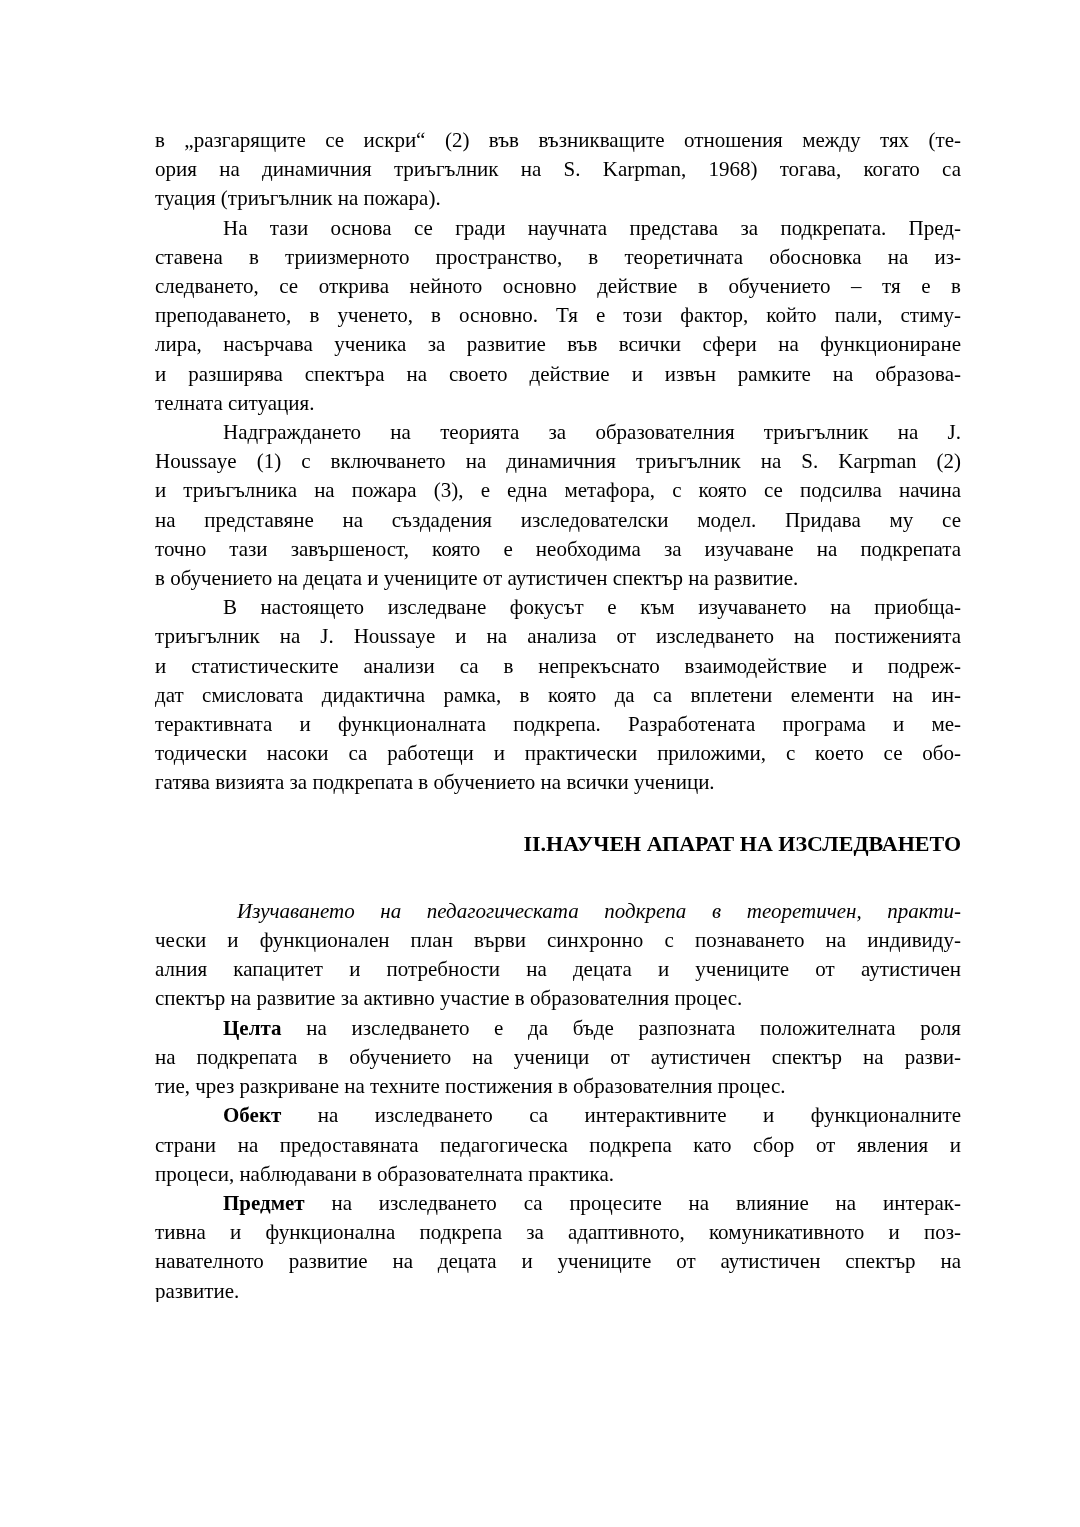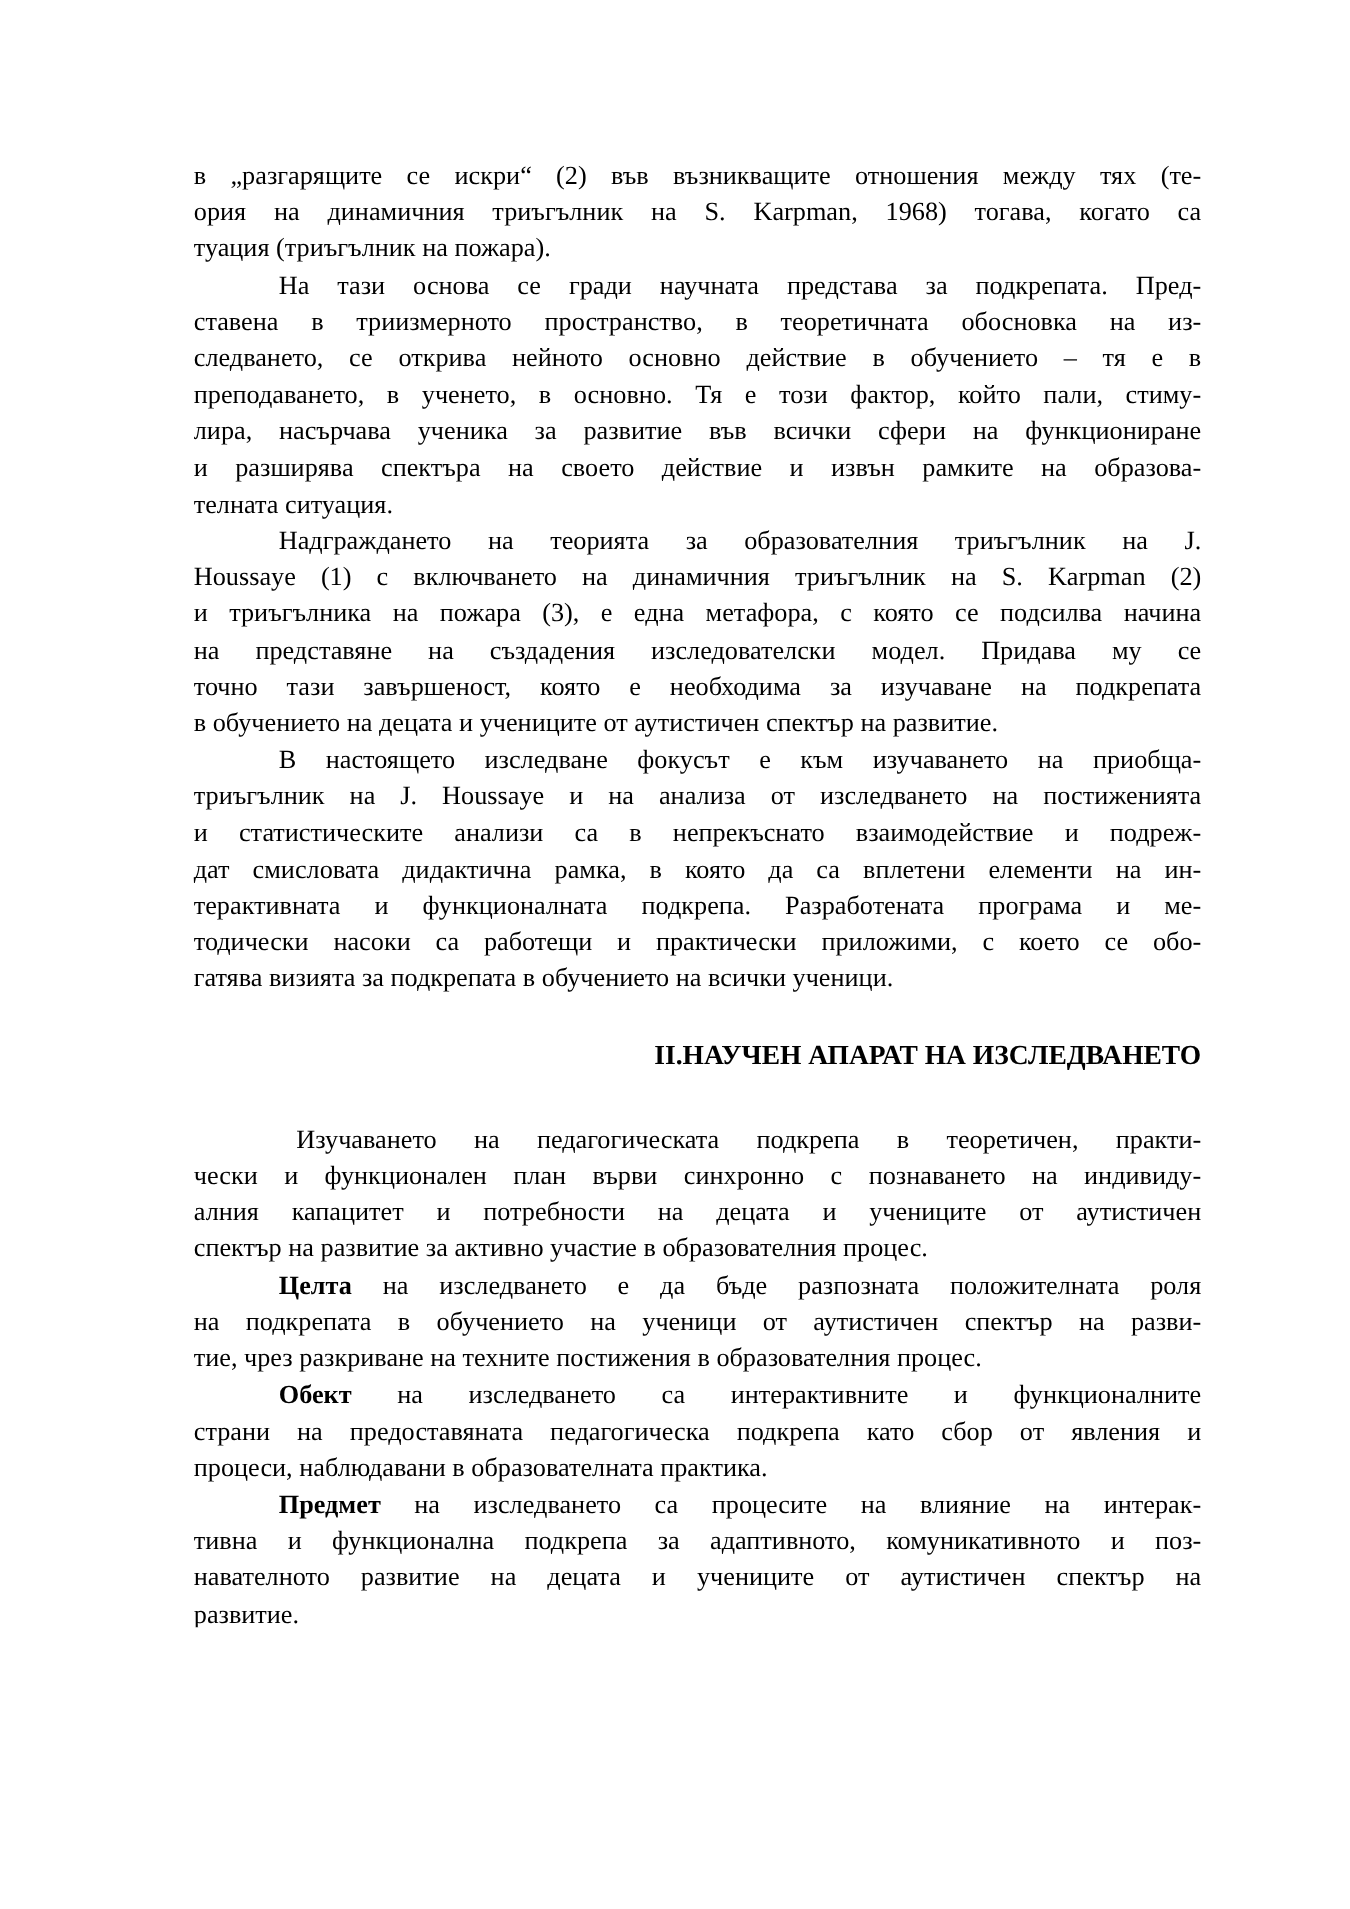--- a/index.html
+++ b/index.html
@@ -26,21 +26,21 @@
   }
   .para { margin: 0; }
   .line {
     text-align: justify;
     text-align-last: justify;
   }
   .line.last {
     text-align-last: left;
   }
   .para.indent .line:first-child { text-indent: 68px; }
-  .para.indent-wide .line:first-child { text-indent: 82px; }
+  .para.indent-wide .line:first-child { text-indent: 82px; font-style: italic; }
   .heading {
     font-weight: bold;
     font-size: 22px;
     margin: 31px 0 39px 36px;
     text-align: right;
   }
   .heading .h-num {
     display: inline-block;
     min-width: 44px;
   }

